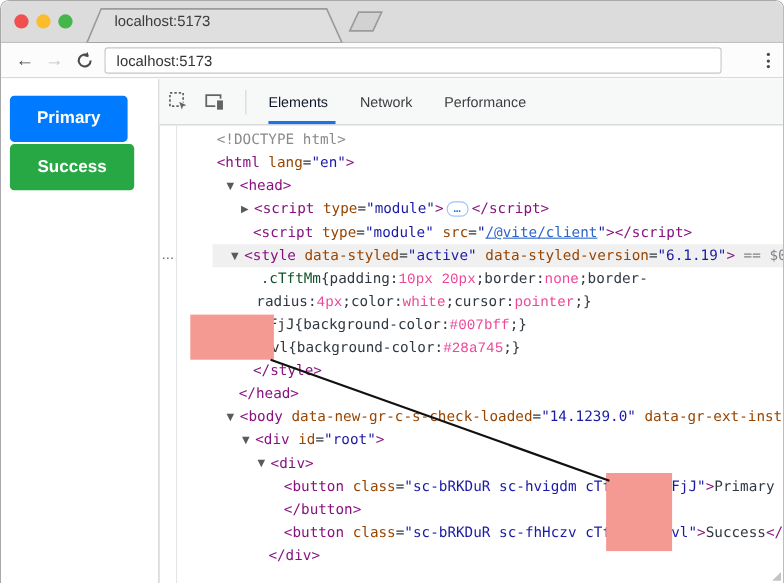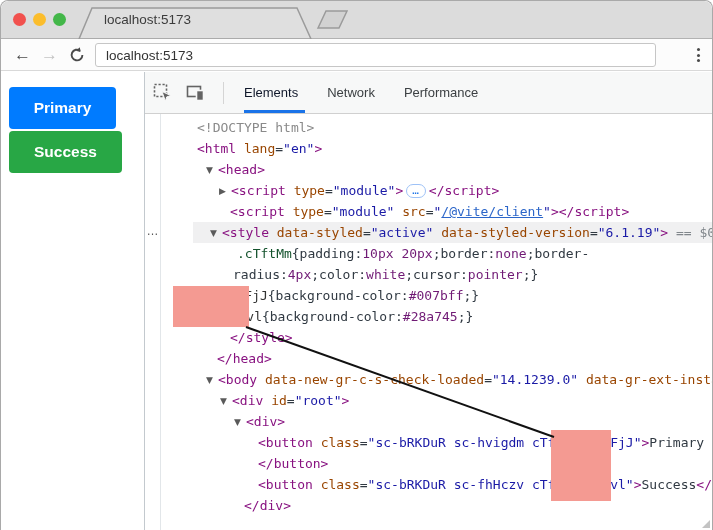--- a/index.html
+++ b/index.html
@@ -97,21 +97,21 @@
   .code-line { height:21px; cursor:default; }
   .code-line.row-hl { background:#f0f0f1; }
 
   .seg-tag   { color:#881280; }
   .seg-attr  { color:#994500; }
   .seg-val   { color:#1a1aa6; }
   .seg-link  { color:#2c66c9; text-decoration:underline; cursor:pointer; }
   .seg-plain { color:#303942; }
   .seg-gray  { color:#8a8a8a; }
   .seg-green { color:#14532d; }
-  .seg-cssv  { color:#701a75; }
+  .seg-cssv  { color:#ec4899;font-family:Liberation Mono, monospace; }
   .seg-hlsel { color:#333333; }
   .seg-note  { color:#80868b; }
   .seg-arrow {
     display:inline-block; width:12px; font-size:9px; color:#5a5a5a;
     font-family:"DejaVu Sans", sans-serif; vertical-align:1px;
   }
   .seg-pill {
     display:inline-block; margin:0 3px; padding:0 5px; height:14px;
     border:1px solid #9ec2f7; border-radius:8px; background:#fff;
     color:#1a73e8; font-size:11px; line-height:12px; letter-spacing:1px;

